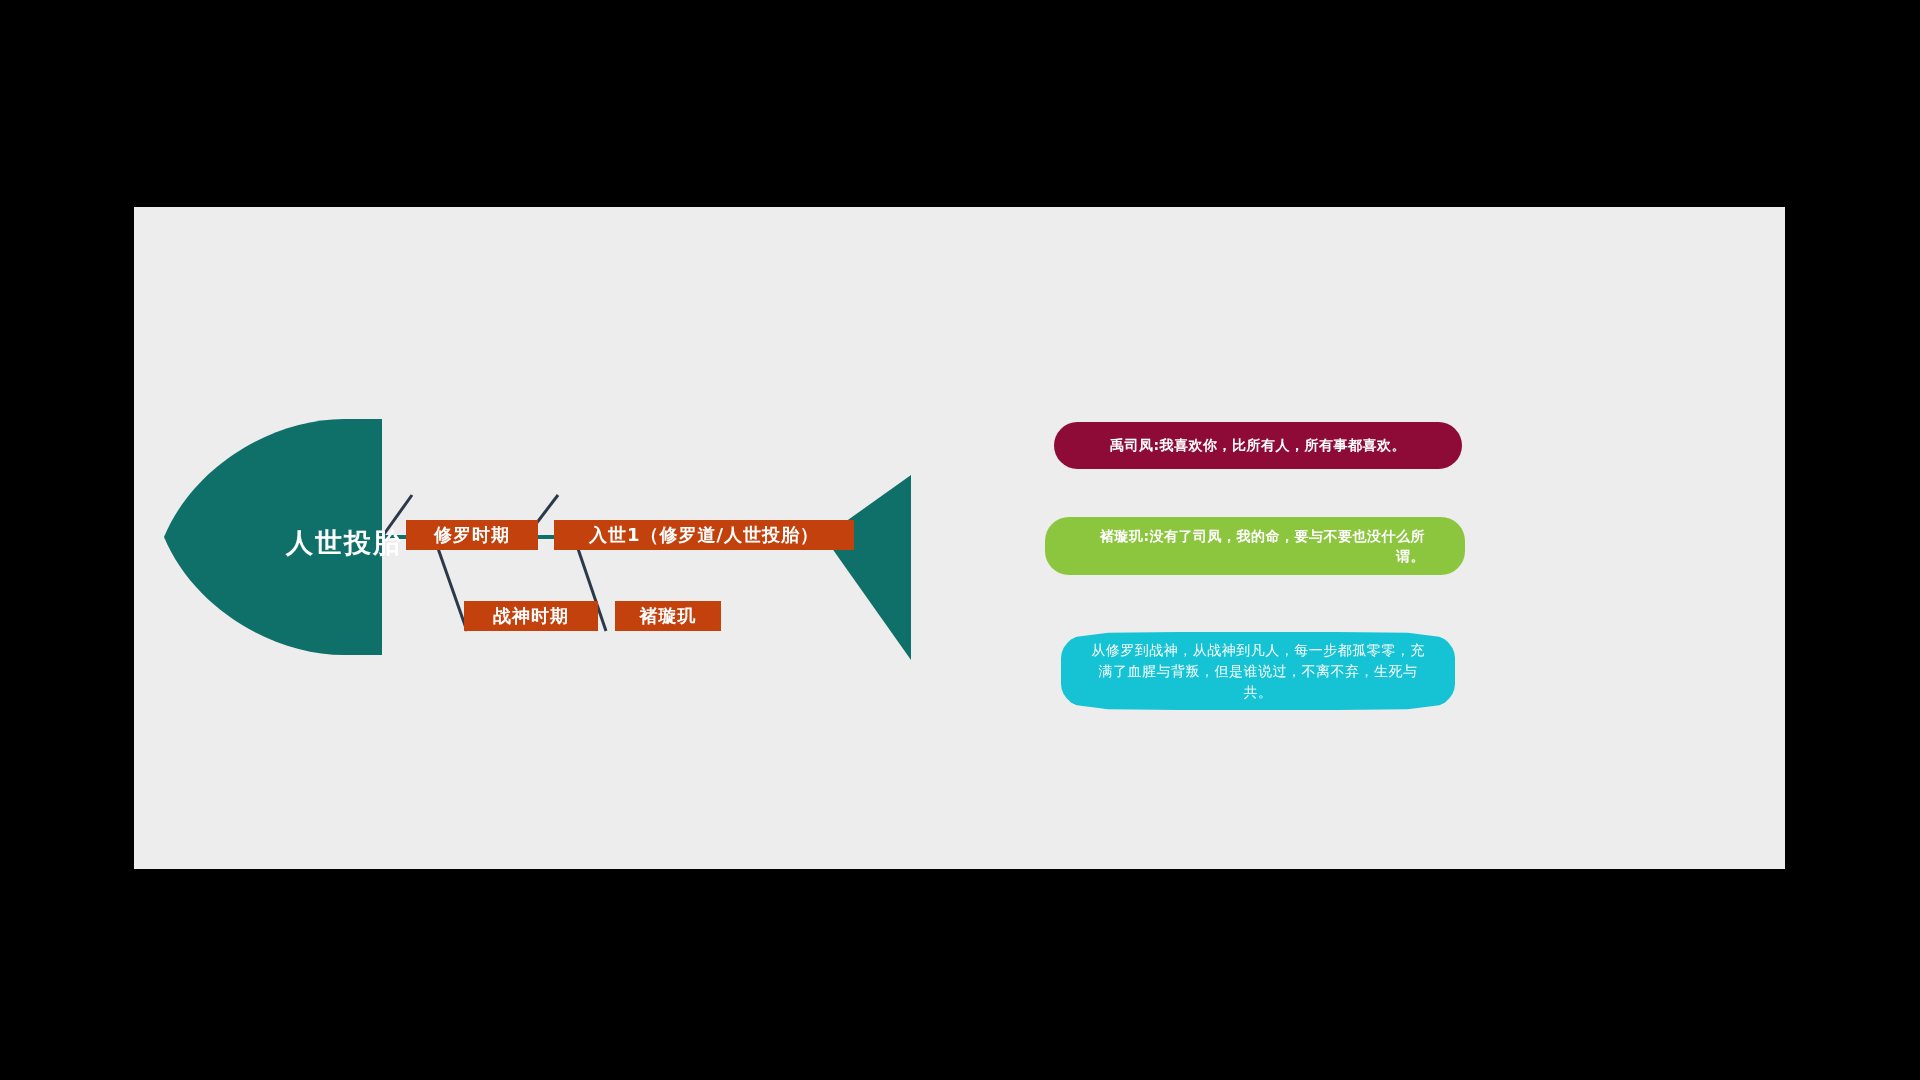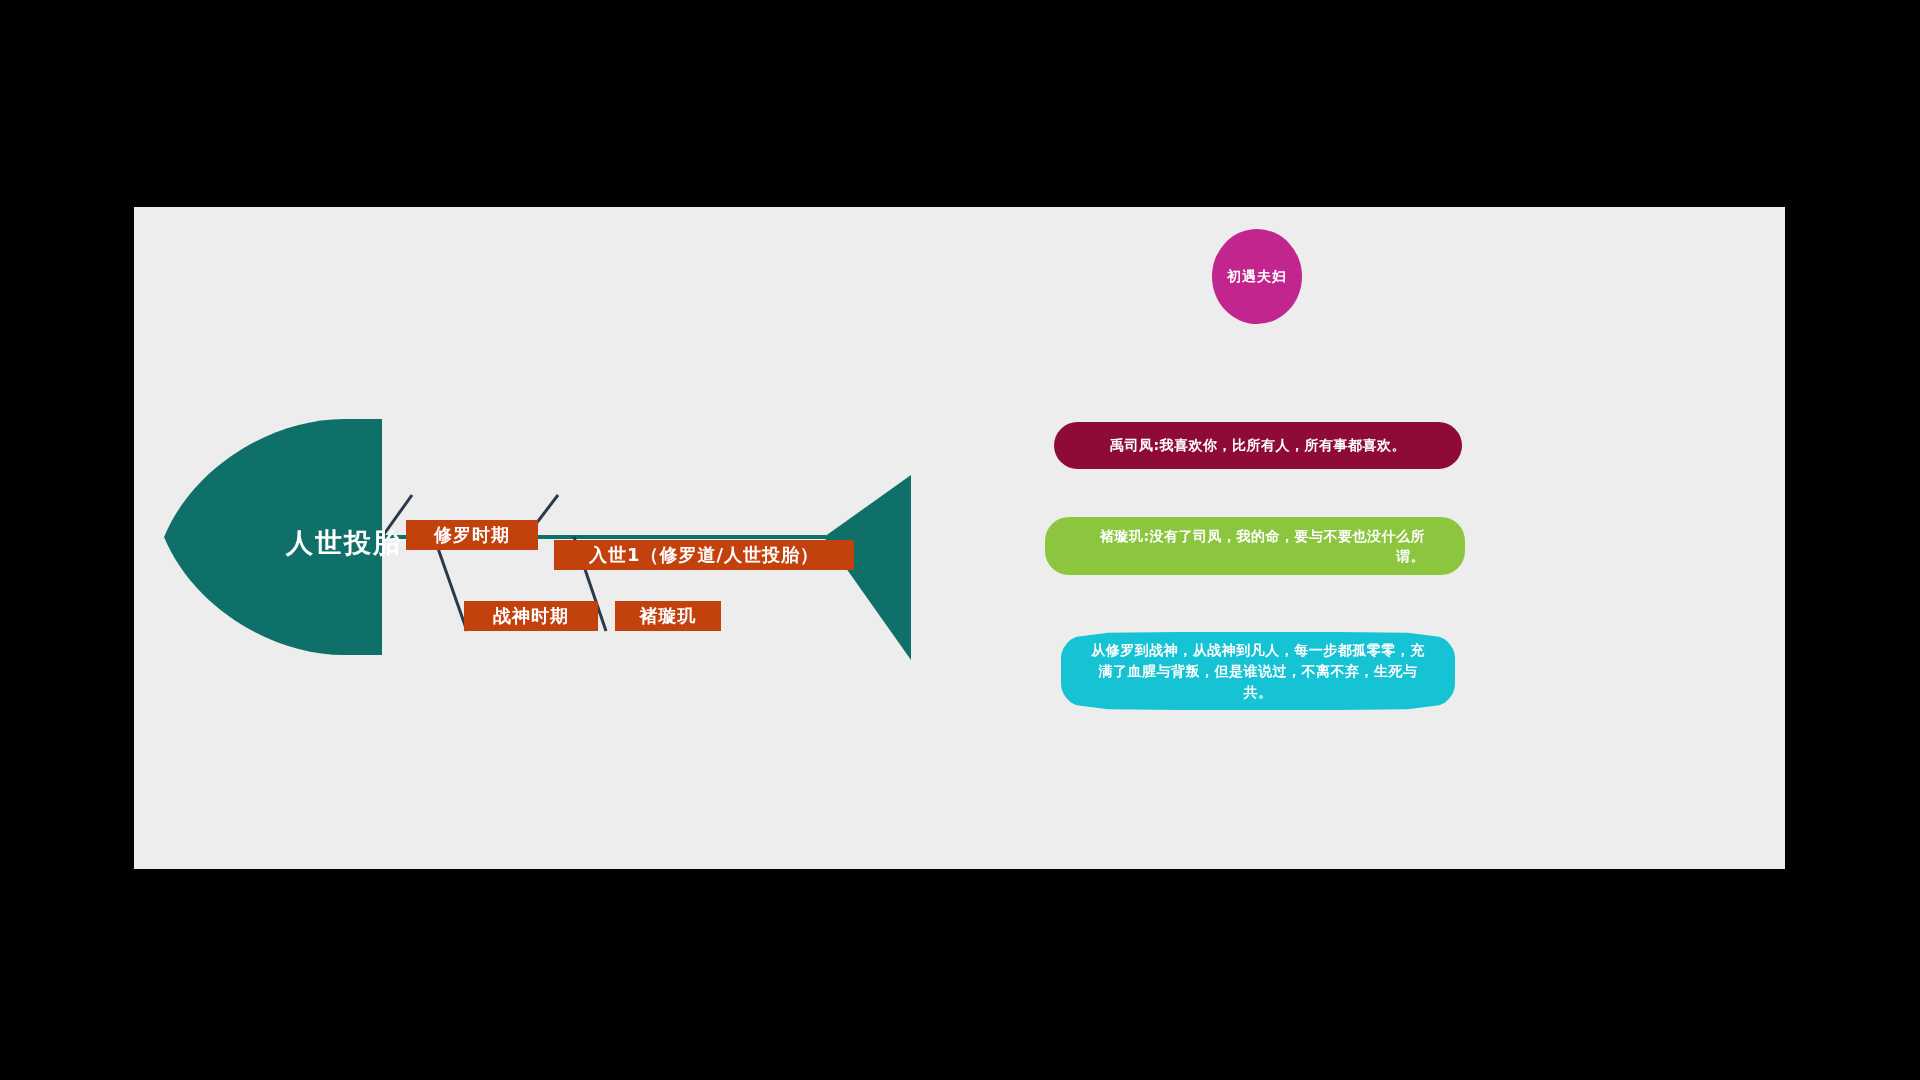--- a/index.html
+++ b/index.html
@@ -19,21 +19,21 @@
   .fb-head-label{position:absolute;left:60px;top:318px;width:300px;
         text-align:center;color:#ffffff;font-size:27px;font-weight:bold;
         letter-spacing:2px;white-space:nowrap;}
 
   .fb-chip{position:absolute;background:#c2410c;color:#ffffff;
         font-size:18px;font-weight:bold;letter-spacing:1px;
         display:flex;align-items:center;justify-content:center;
         white-space:nowrap;box-sizing:border-box;}
 
   #chip-0{left:272px;top:313px;width:132px;height:30px;}
-  #chip-1{left:420px;top:313px;width:300px;height:30px;margin-top:20px;}
+  #chip-1{left:420px;top:313px;width:300px;height:30px;}
   #chip-2{left:330px;top:394px;width:134px;height:30px;}
   #chip-3{left:481px;top:394px;width:106px;height:30px;}
 
   
   #rightcol{position:absolute;left:905px;top:0;width:746px;height:662px;}
 
   .r-circle{position:absolute;left:173px;top:22px;width:90px;height:95px;
         border-radius:50%;background:#c2258e;
         display:flex;align-items:center;justify-content:center;
         color:#fff;font-size:14px;font-weight:bold;letter-spacing:1px;
@@ -47,21 +47,21 @@
 
   .r-green{position:absolute;left:6px;top:310px;width:420px;height:58px;
         border-radius:24px;background:#8cc63e;
         display:flex;align-items:center;justify-content:center;
         color:#fff;font-size:14px;font-weight:bold;letter-spacing:.5px;
         text-align:right;padding:4px 40px;box-sizing:border-box;line-height:1.45;}
 
   .r-flag{position:absolute;left:22px;top:425px;width:394px;height:78px;
         background:#16c3d4;
         display:flex;align-items:center;justify-content:center;
-        color:#fff;font-size:14px;font-weight:bold;letter-spacing:.5px;
+        color:#fff;font-size:14px;font-weight:normal;letter-spacing:.5px;
         text-align:center;padding:20px 26px;box-sizing:border-box;line-height:1.5;
         border-radius:34px/26px;
         clip-path:polygon(0% 14%, 4% 6%, 12% 1%, 30% 0%, 70% 0%, 88% 1%, 96% 6%, 100% 14%,
                           100% 86%, 96% 94%, 88% 99%, 70% 100%, 30% 100%, 12% 99%, 4% 94%, 0% 86%);}
 </style>
 </head>
 <body>
 
 <div id="stage">
 
@@ -94,21 +94,20 @@
       <div class="fb-head-label">人世投胎</div>
 
       <div class="fb-chip" id="chip-0">修罗时期</div>
       <div class="fb-chip" id="chip-1">入世1（修罗道/人世投胎）</div>
       <div class="fb-chip" id="chip-2">战神时期</div>
       <div class="fb-chip" id="chip-3">褚璇玑</div>
     </div>
 
     <div id="rightcol">
 
-      <div class="r-circle">初遇夫妇</div>
 
       <div class="r-pill">禹司凤:我喜欢你，比所有人，所有事都喜欢。</div>
 
       <div class="r-green">褚璇玑:没有了司凤，我的命，要与不要也没什么所谓。</div>
 
       <div class="r-flag">从修罗到战神，从战神到凡人，每一步都孤零零，充满了血腥与背叛，但是谁说过，不离不弃，生死与共。</div>
     </div>
 
   </div>
 </div>

